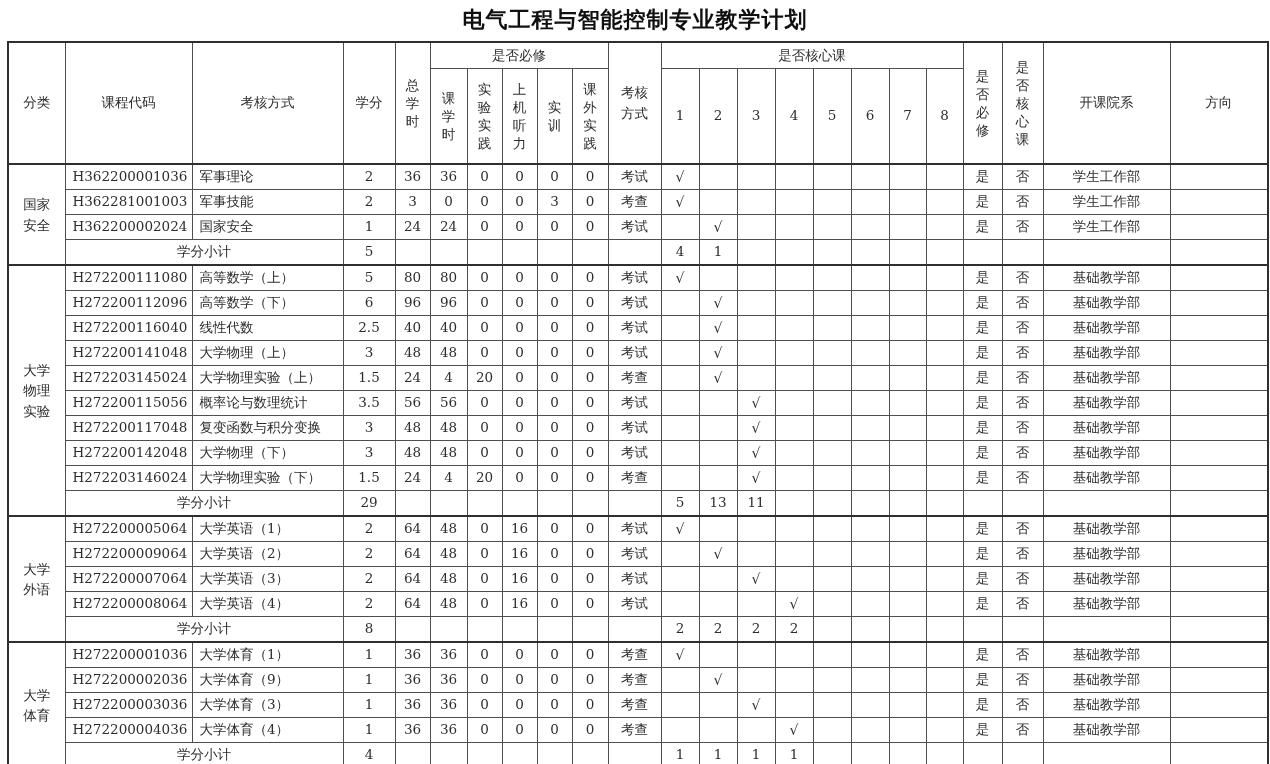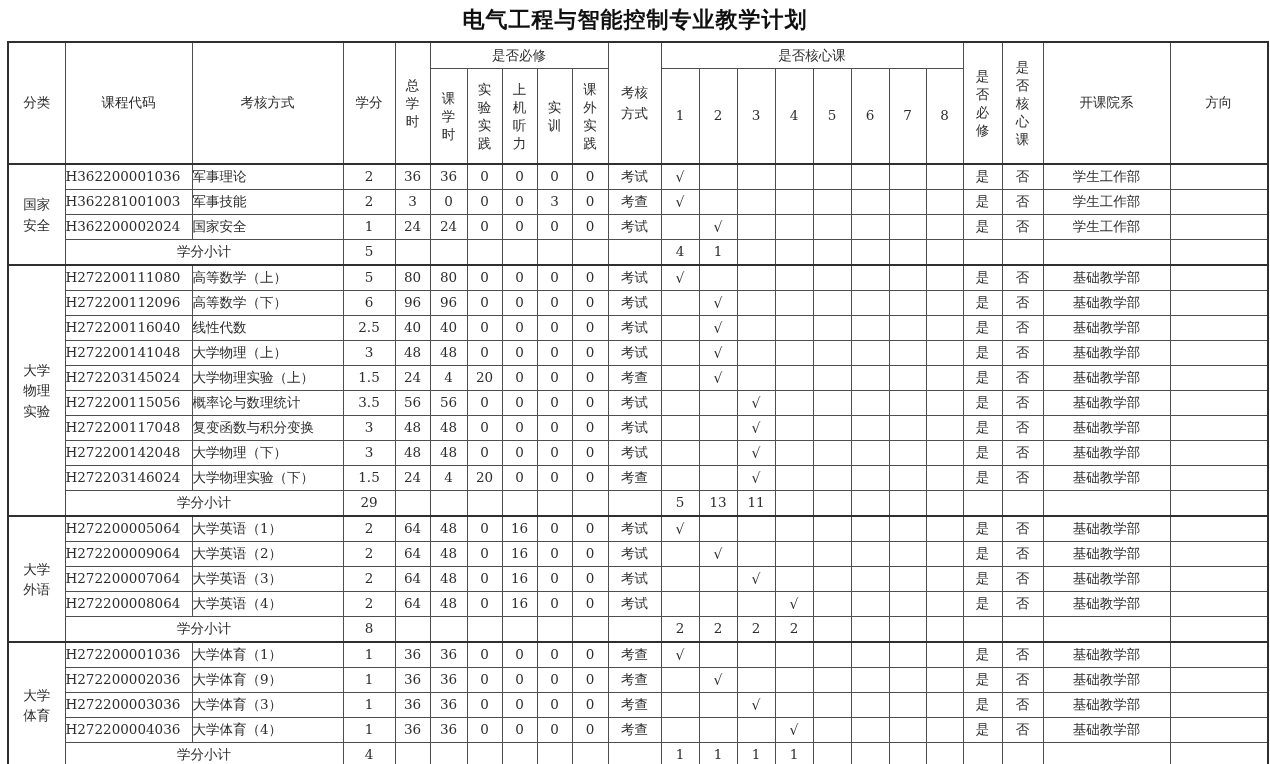--- a/index.html
+++ b/index.html
@@ -24,21 +24,21 @@
     text-align:center; vertical-align:middle;
     font-weight:normal; font-size:13.5px;
     padding:0; overflow:hidden; line-height:1.3;
     white-space:normal;
   }
   thead tr.group-row th { height:25px; }
   thead tr.sub-row th { height:94px; }
   th.hb { border-bottom-width:2px; border-bottom-color:#2f2f2f; }
   tbody td { height:24px; }
   tr.sec-top td { border-top:2px solid #2f2f2f; }
-  td.left { text-align:left; padding-left:0; }
+  td.left { text-align:left; padding-left:7px; }
   .v {
     display:inline-block; width:1.1em;
     word-break:break-all; line-height:1.34; vertical-align:middle;
   }
   .w2 {
     display:inline-block; width:2.3em;
     word-break:break-all; line-height:1.55; vertical-align:middle;
   }
   td .w2 { line-height:1.5; }
   .chk { font-size:14px; }

